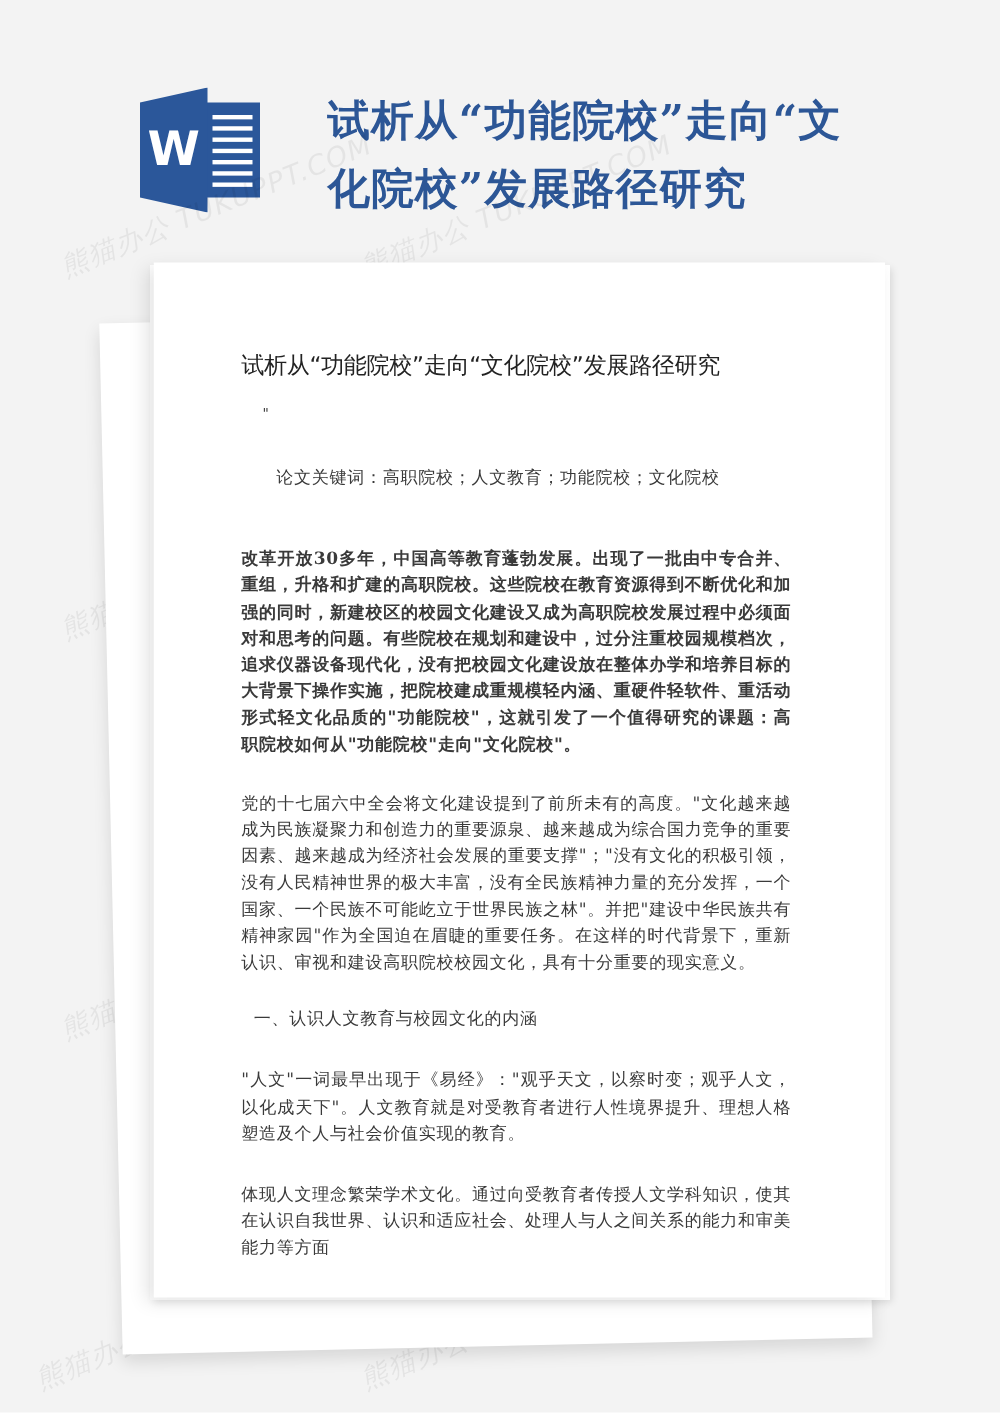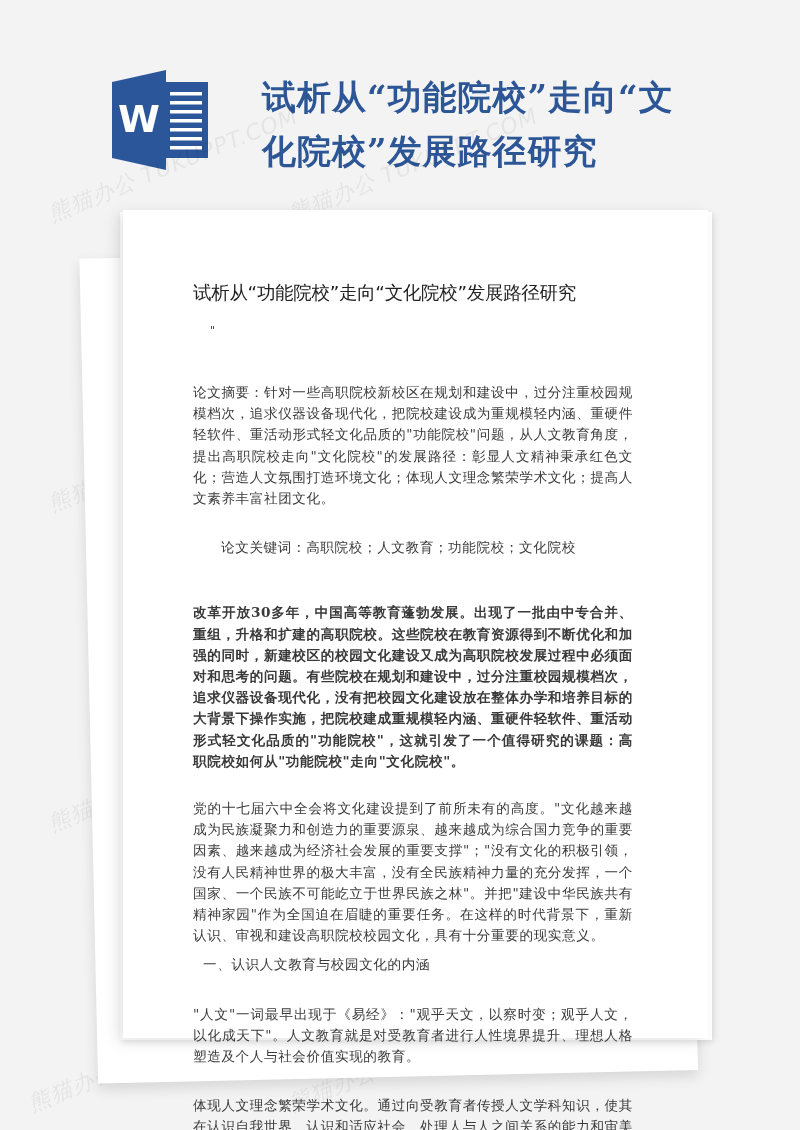--- a/index.html
+++ b/index.html
@@ -58,21 +58,21 @@
     font-size: 13.6px;
     line-height: 21.2px;
     letter-spacing: 0.6px;
     color: #3a3a3a;
     text-align: justify;
   }
   .p-abstract { margin-top: 38px; }
   .p-keywords { margin-top: 28px; text-indent: 28px; }
   .p-reform { margin-top: 44px; font-weight: bold; }
   .p-party { margin-top: 26px; }
-  .p-heading { margin-top: 8px; text-indent: 10px; }
+  .p-heading { margin-top: 24px; text-indent: 10px; }
   .p-renwen { margin-top: 28px; }
   .p-core { margin-top: 28px; }
   .watermark {
     position: absolute;
     font-family: "DejaVu Sans", "Liberation Sans", sans-serif;
     font-size: 22px; font-style: italic;
     color: rgba(0,0,0,0.06);
     transform: rotate(-22deg);
     white-space: nowrap;
     pointer-events: none;
@@ -110,20 +110,19 @@
 <div class="watermark" style="left:20px; top:1040px;">熊猫办公 TUKUPPT.COM</div>
 <div class="watermark" style="left:280px; top:1040px;">熊猫办公 TUKUPPT.COM</div>
 
 <div class="sheet-back"></div>
 <div class="sheet-mid"></div>
 <div class="sheet-front"></div>
 
 <div class="doc">
   <div class="doc-title">试析从“功能院校”走向“文化院校”发展路径研究</div>
   <div class="doc-quote">"</div>
-  <p class="para p-abstract">论文摘要：针对一些高职院校新校区在规划和建设中，过分注重校园规模档次，追求仪器设备现代化，把院校建设成为重规模轻内涵、重硬件轻软件、重活动形式轻文化品质的"功能院校"问题，从人文教育角度，提出高职院校走向"文化院校"的发展路径：彰显人文精神秉承红色文化；营造人文氛围打造环境文化；体现人文理念繁荣学术文化；提高人文素养丰富社团文化。</p>
   <p class="para p-keywords">论文关键词：高职院校；人文教育；功能院校；文化院校</p>
   <p class="para p-reform">改革开放30多年，中国高等教育蓬勃发展。出现了一批由中专合并、重组，升格和扩建的高职院校。这些院校在教育资源得到不断优化和加强的同时，新建校区的校园文化建设又成为高职院校发展过程中必须面对和思考的问题。有些院校在规划和建设中，过分注重校园规模档次，追求仪器设备现代化，没有把校园文化建设放在整体办学和培养目标的大背景下操作实施，把院校建成重规模轻内涵、重硬件轻软件、重活动形式轻文化品质的"功能院校"，这就引发了一个值得研究的课题：高职院校如何从"功能院校"走向"文化院校"。</p>
   <p class="para p-party">党的十七届六中全会将文化建设提到了前所未有的高度。"文化越来越成为民族凝聚力和创造力的重要源泉、越来越成为综合国力竞争的重要因素、越来越成为经济社会发展的重要支撑"；"没有文化的积极引领，没有人民精神世界的极大丰富，没有全民族精神力量的充分发挥，一个国家、一个民族不可能屹立于世界民族之林"。并把"建设中华民族共有精神家园"作为全国迫在眉睫的重要任务。在这样的时代背景下，重新认识、审视和建设高职院校校园文化，具有十分重要的现实意义。</p>
   <p class="para p-heading">一、认识人文教育与校园文化的内涵</p>
   <p class="para p-renwen">"人文"一词最早出现于《易经》："观乎天文，以察时变；观乎人文，以化成天下"。人文教育就是对受教育者进行人性境界提升、理想人格塑造及个人与社会价值实现的教育。</p>
   <p class="para p-core">体现人文理念繁荣学术文化。通过向受教育者传授人文学科知识，使其在认识自我世界、认识和适应社会、处理人与人之间关系的能力和审美能力等方面</p>
 </div>
 
 </body></html>

